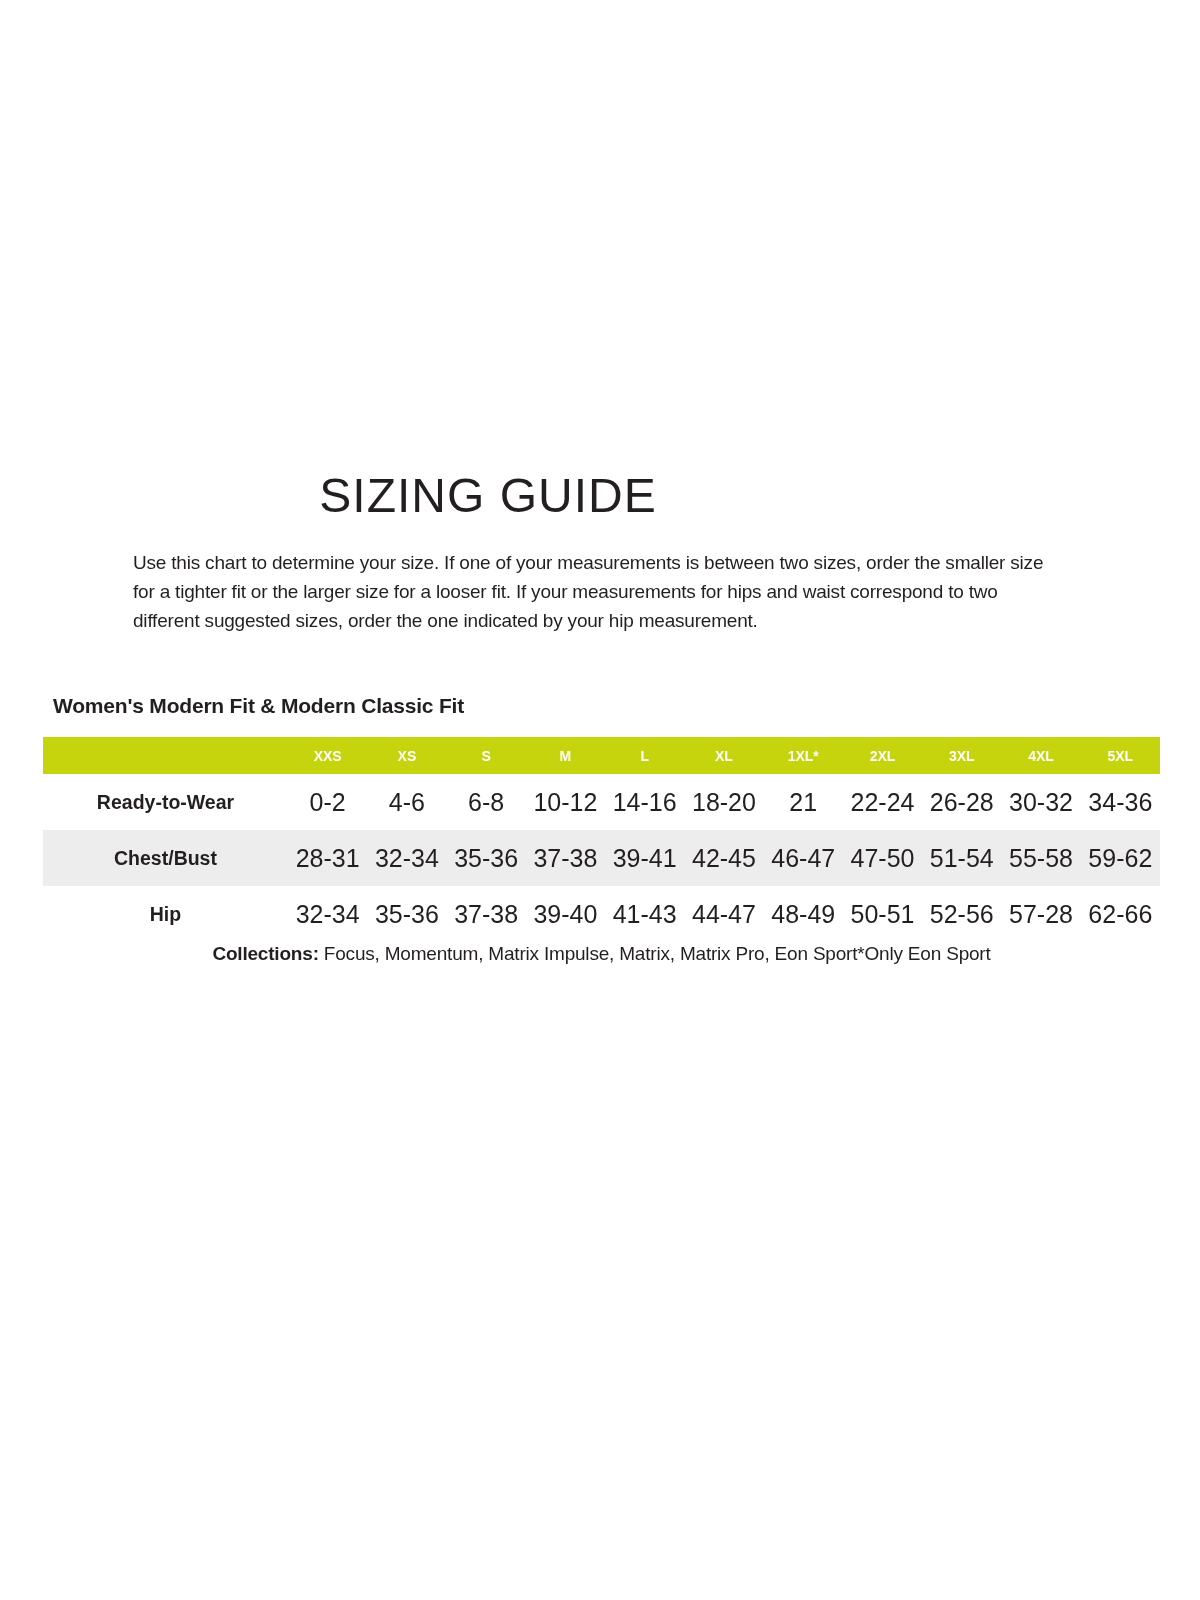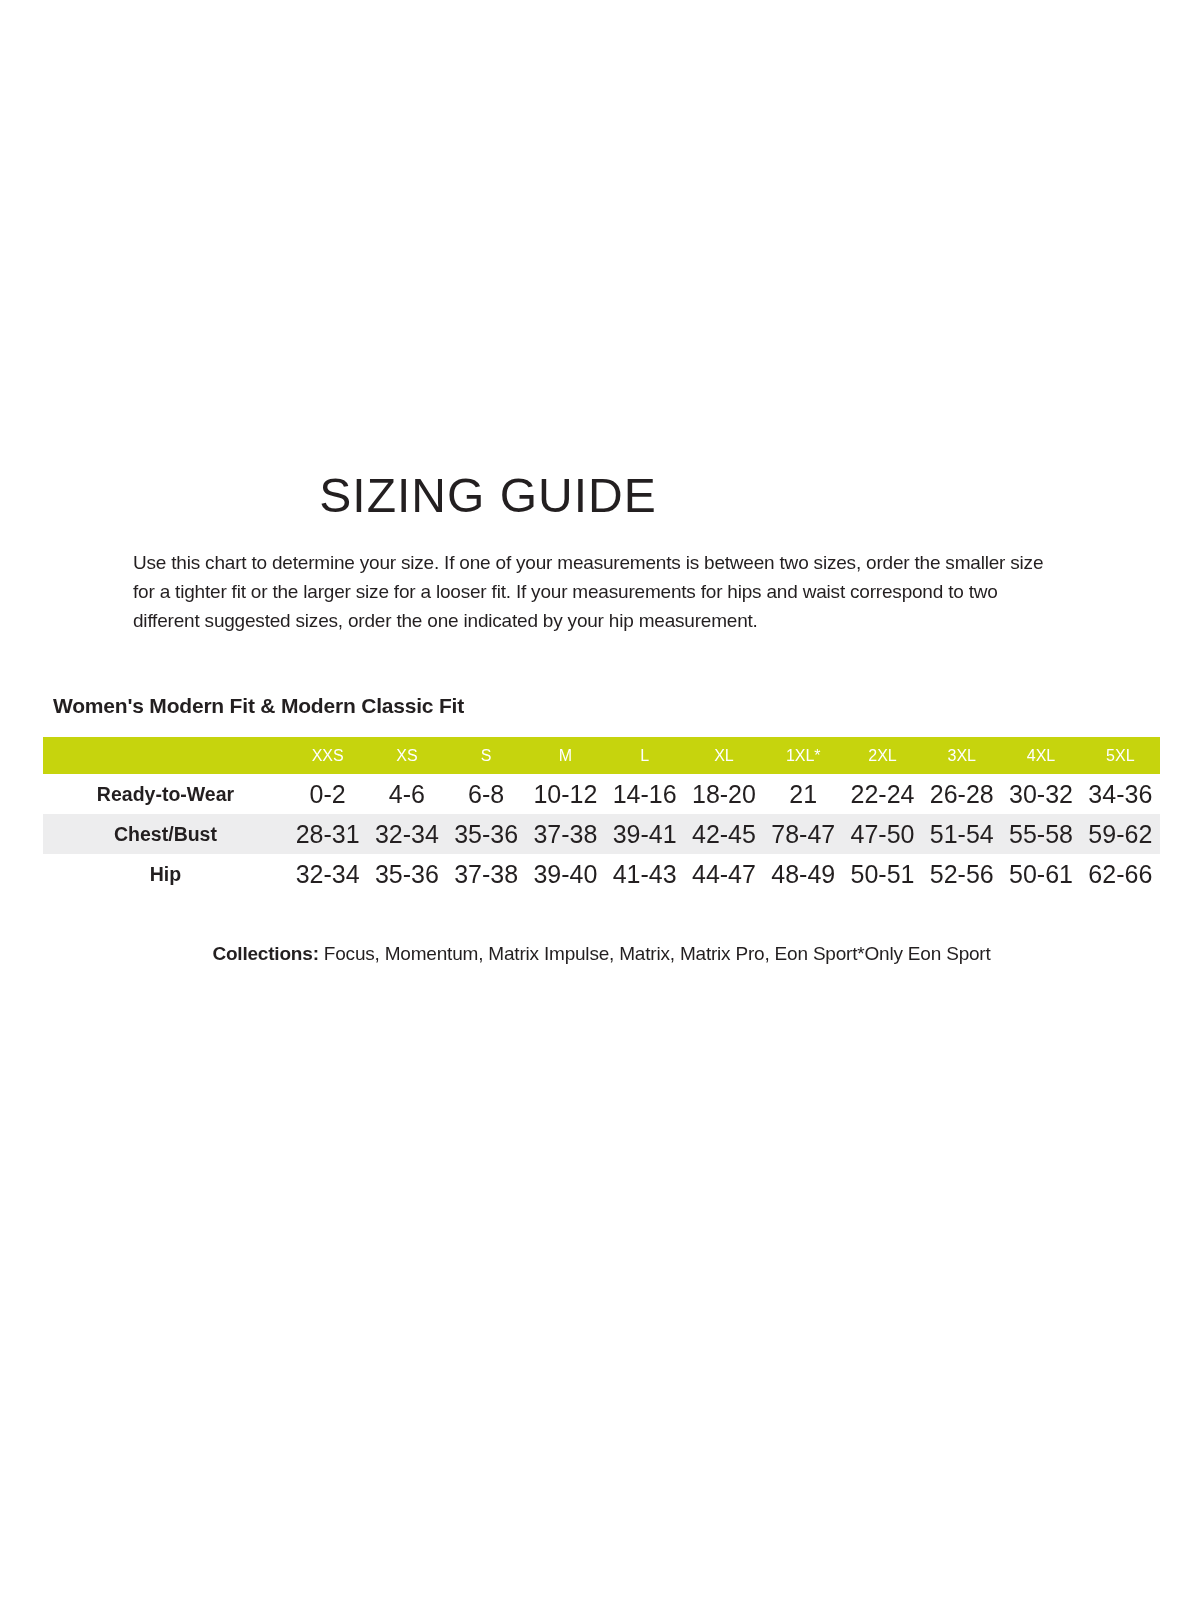--- a/index.html
+++ b/index.html
@@ -53,38 +53,38 @@
     top: 737px;
     left: 43px;
     width: 1117px;
     border-collapse: collapse;
     table-layout: fixed;
   }
   table.size-table col.label-col { width: 245px; }
   table.size-table thead th {
     background: var(--accent);
     color: var(--header-text);
-    font-weight: 400;
-    font-size: 16px;
+    font-weight: 700;
+    font-size: 14px;
     height: 37px;
     text-align: center;
     vertical-align: middle;
   }
   table.size-table tbody th.row-label {
     font-weight: 700;
     font-size: 19.5px;
     text-align: center;
     vertical-align: middle;
   }
   table.size-table tbody td {
     font-size: 25px;
     text-align: center;
     vertical-align: middle;
   }
-  table.size-table tbody tr { height: 40px; }
+  table.size-table tbody tr { height: 56px; }
   table.size-table tbody tr:nth-child(even) { background: var(--row-alt); }
   .collections-line {
     position: absolute;
     top: 941px;
     left: 43px;
     width: 1117px;
     display: flex;
     justify-content: center;
     align-items: baseline;
     font-size: 19px;
@@ -149,38 +149,38 @@
       <td>34-36</td>
     </tr>
     <tr>
       <th class="row-label">Chest/Bust</th>
       <td>28-31</td>
       <td>32-34</td>
       <td>35-36</td>
       <td>37-38</td>
       <td>39-41</td>
       <td>42-45</td>
-      <td>78-47</td>
+      <td>46-47</td>
       <td>47-50</td>
       <td>51-54</td>
       <td>55-58</td>
       <td>59-62</td>
     </tr>
     <tr>
       <th class="row-label">Hip</th>
       <td>32-34</td>
       <td>35-36</td>
       <td>37-38</td>
       <td>39-40</td>
       <td>41-43</td>
       <td>44-47</td>
       <td>48-49</td>
       <td>50-51</td>
       <td>52-56</td>
-      <td>50-61</td>
+      <td>57-28</td>
       <td>62-66</td>
     </tr>
   </tbody>
 </table>
 
 <div class="collections-line">
   <span><span class="bold">Collections:</span><span> Focus, Momentum, Matrix Impulse, Matrix, Matrix Pro, Eon Sport</span></span>
   <span>*Only Eon Sport</span>
 </div>
 

